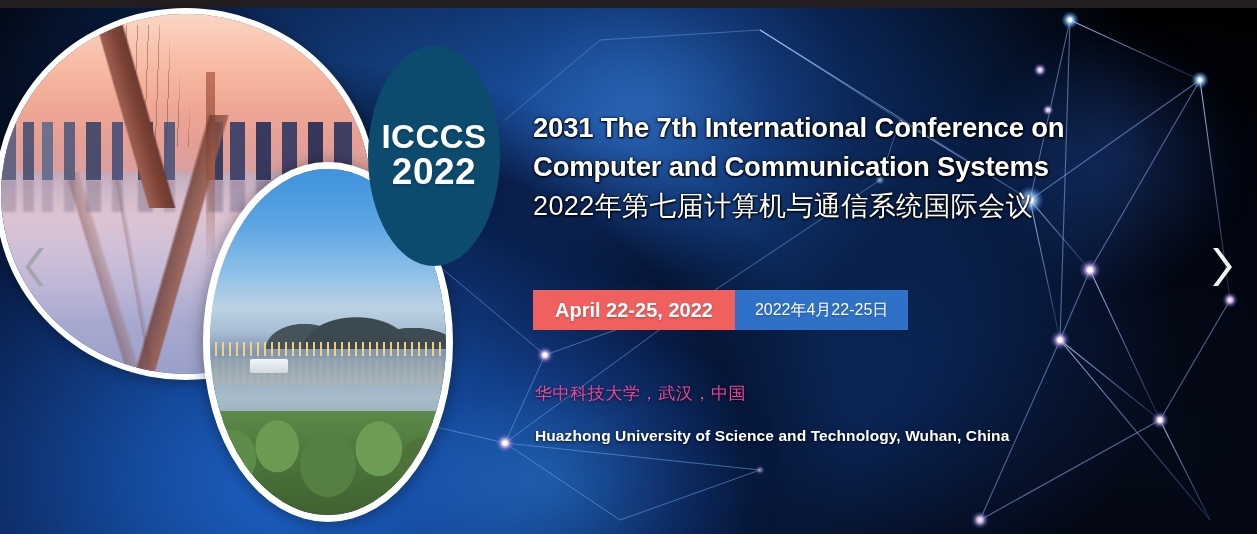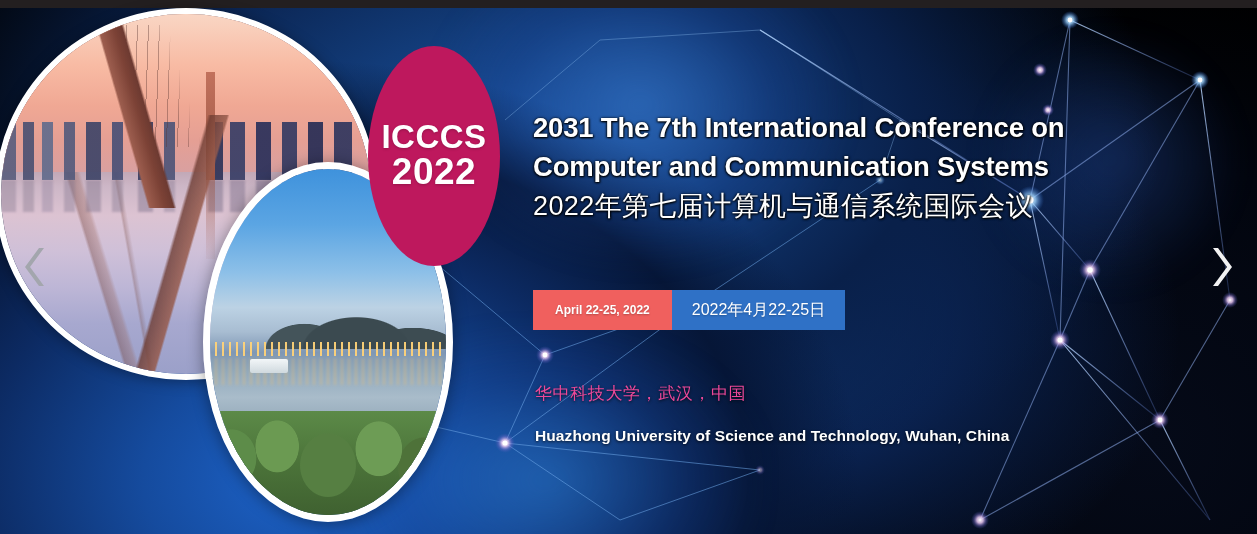--- a/index.html
+++ b/index.html
@@ -179,21 +179,21 @@
       radial-gradient(ellipse 15% 38% at 70% 32%, #6d9c55 0 60%, transparent 62%),
       radial-gradient(ellipse 17% 42% at 88% 48%, #4e7239 0 60%, transparent 62%),
       linear-gradient(180deg, #5c8a48 0%, #4b7339 45%, #3c5c2e 100%);
   }
 
   
   .logo{
     position:absolute; left:368px; top:46px;
     width:132px; height:220px;
     border-radius:50%;
-    background:#be185d;
+    background:#0c4a6e;
     display:flex; flex-direction:column;
     align-items:center; justify-content:center;
     color:#fff;
     text-shadow:0 1px 3px rgba(0,0,0,.22);
   }
   .logo .l1{ font-size:33px; font-weight:700; letter-spacing:.5px; line-height:1.02; }
   .logo .l2{ font-size:37px; font-weight:700; letter-spacing:.5px; line-height:1.05; }
 
   
   .content{ position:absolute; left:533px; top:108px; width:520px; }
@@ -223,21 +223,21 @@
       -1px 1px 2px rgba(0,0,0,.55);
   }
 
   .dates{
     position:absolute; left:533px; top:290px;
     display:flex; height:40px;
   }
   .date-en{
     background:#f0605e;
     color:#fff;
-    font-size:12px; font-weight:700;
+    font-size:20px; font-weight:700;
     display:flex; align-items:center; justify-content:center;
     padding:0 22px;
     text-shadow:0 1px 2px rgba(0,0,0,.25);
   }
   .date-cn{
     background:#2f71c6;
     color:#fff;
     font-size:16px; font-weight:400;
     display:flex; align-items:center; justify-content:center;
     padding:0 20px;

